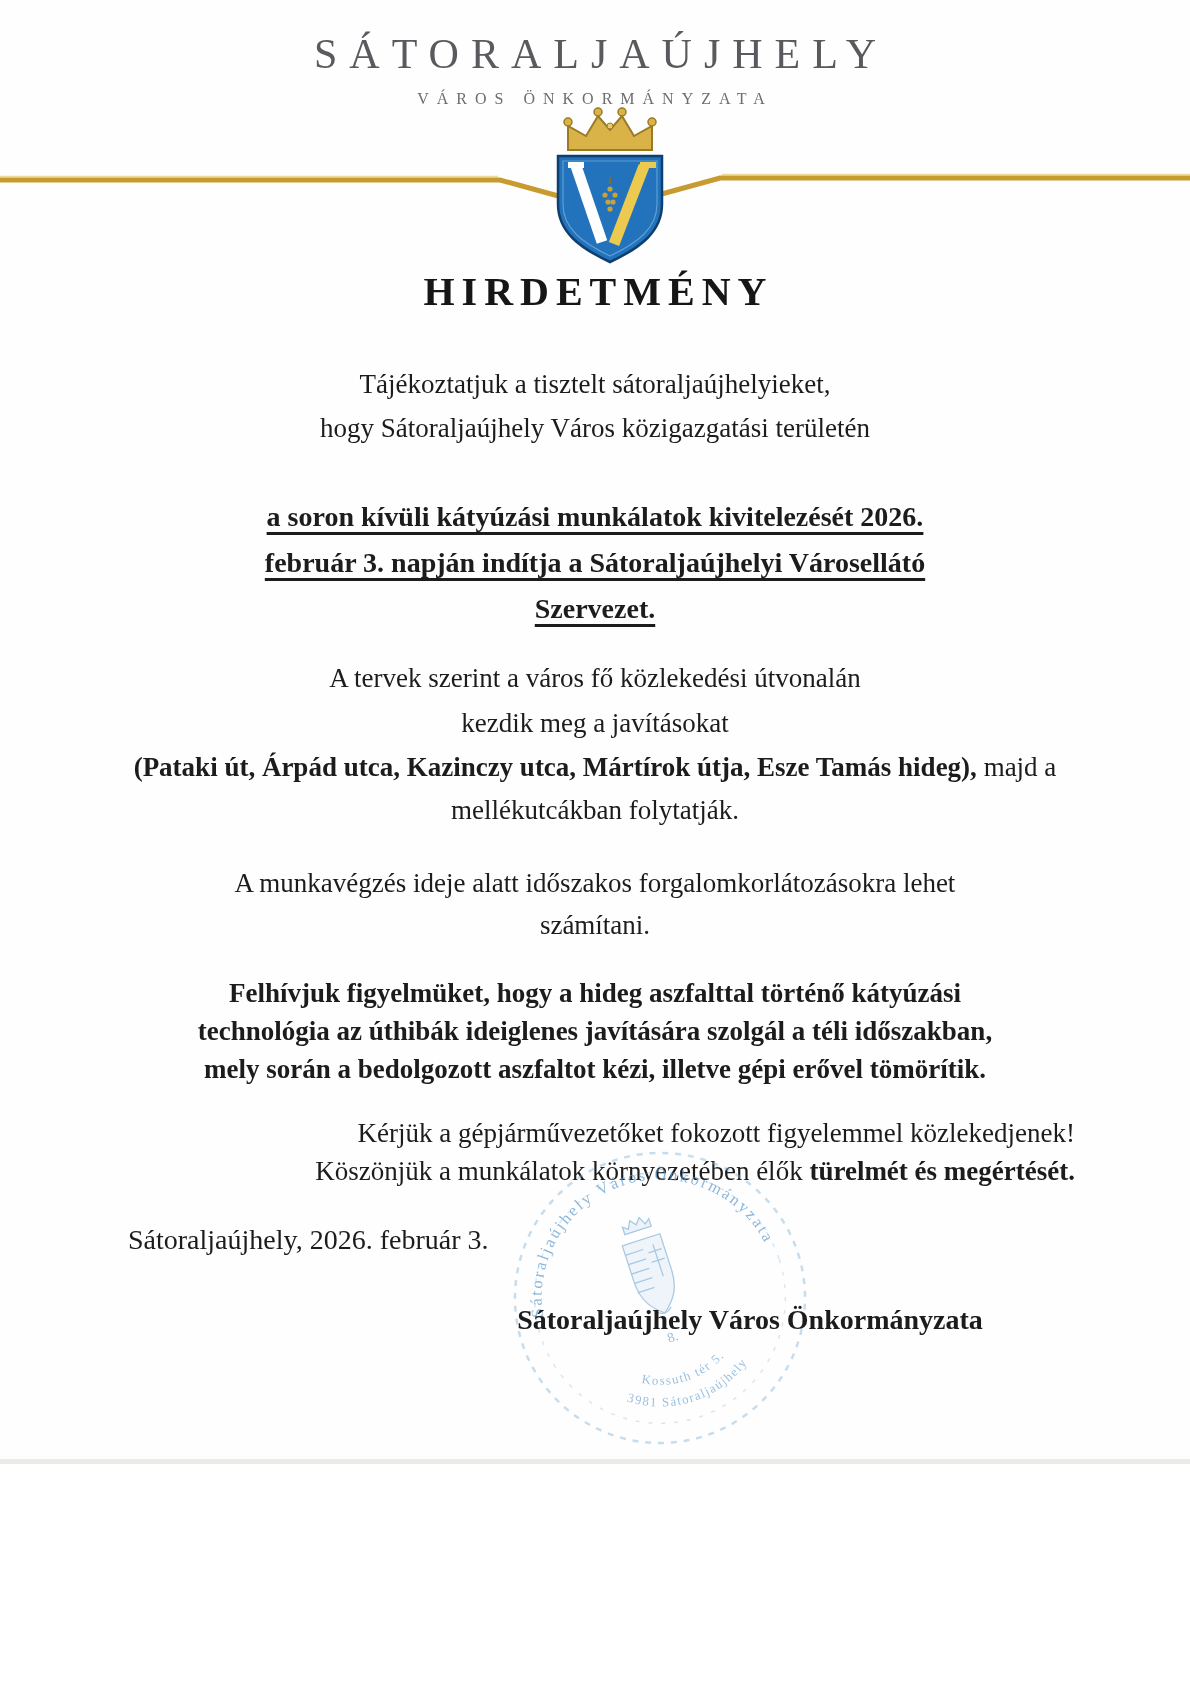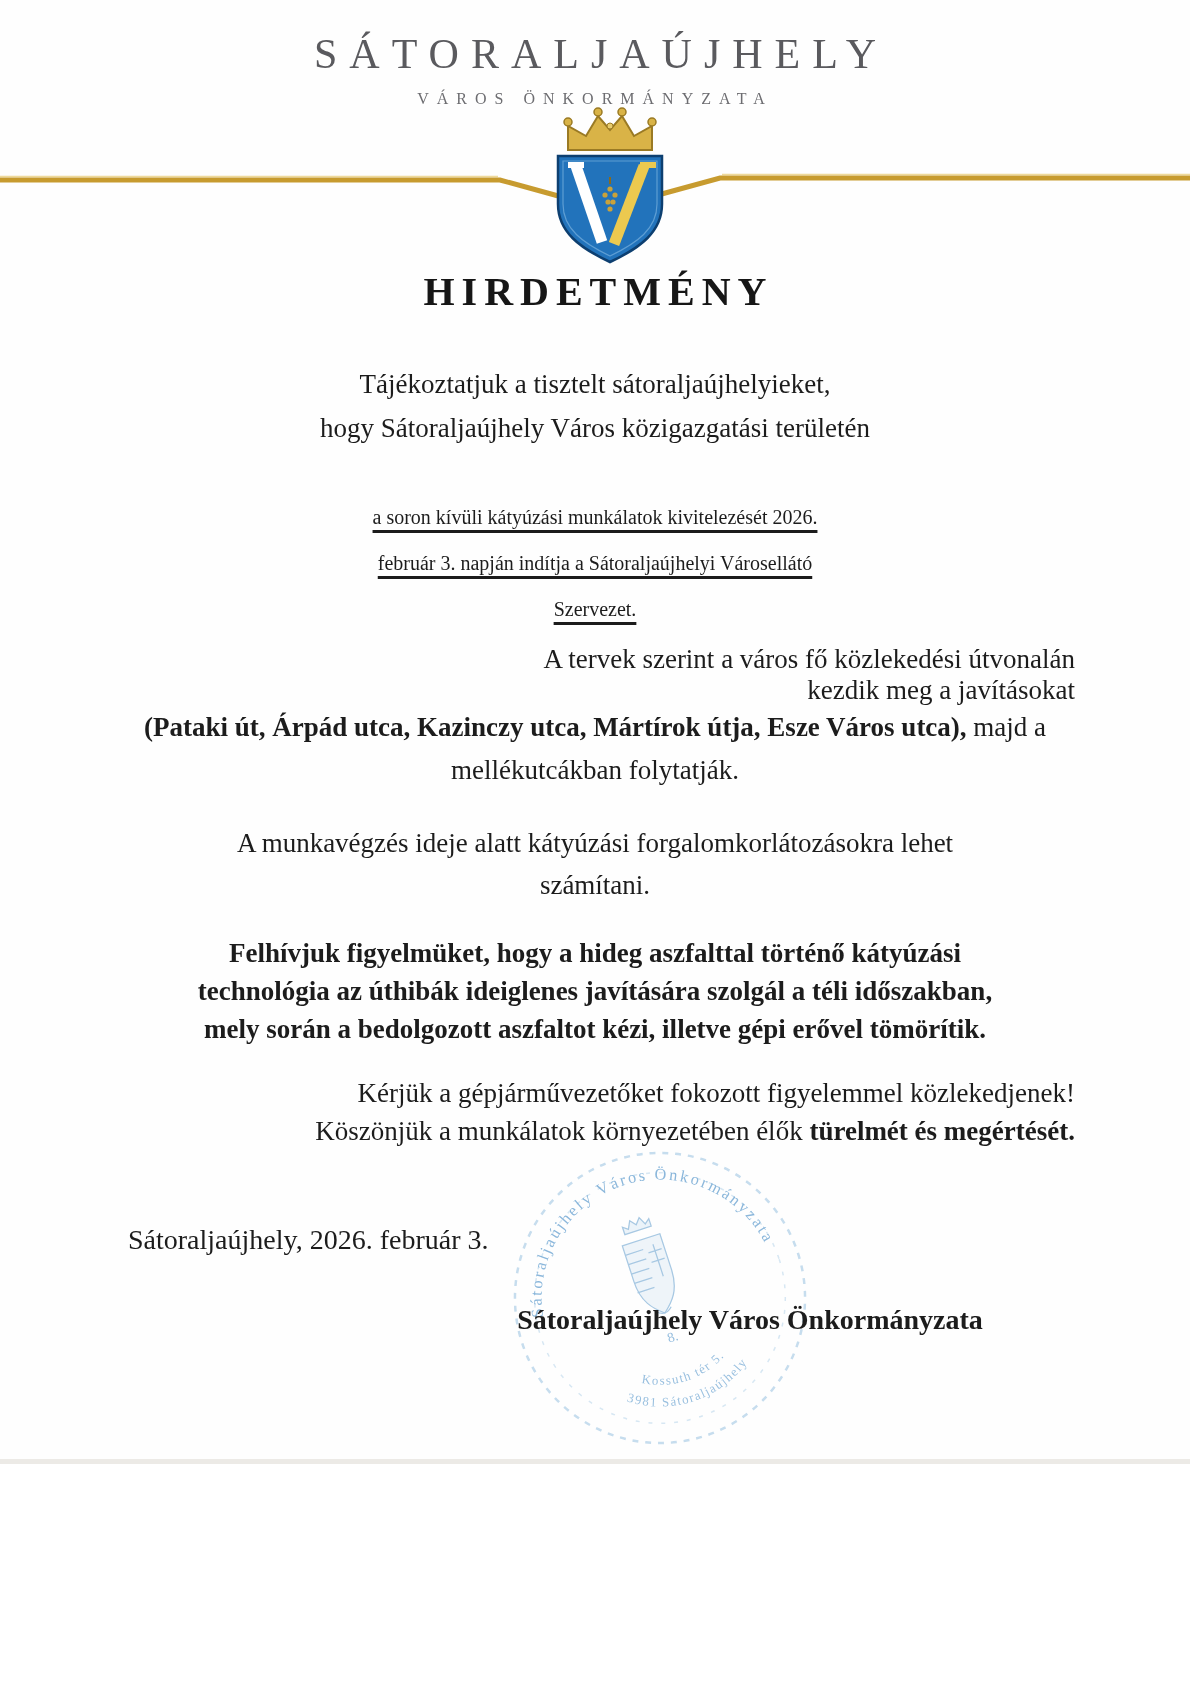--- a/index.html
+++ b/index.html
@@ -9,23 +9,23 @@
   .header{position:absolute;top:30px;left:0;width:100%;text-align:center;}
   .org-name{font-size:42px;letter-spacing:12px;padding-left:12px;color:#5a5a5e;font-weight:400;}
   .org-sub{margin-top:12px;font-size:16px;letter-spacing:8px;padding-left:0;color:#6d6d71;}
   .divider{position:absolute;top:163px;left:0;z-index:1;}
   .arms{position:absolute;top:104px;left:530px;z-index:2;}
   
   .doc{position:absolute;top:268px;left:115px;width:960px;text-align:center;font-size:27px;line-height:42px;}
   .title{font-size:40px;line-height:48px;font-weight:700;letter-spacing:7px;padding-left:7px;color:#161616;margin:0 0 46px 0;}
   .pre{white-space:pre-line;}
   .intro{line-height:44px;margin-bottom:44px;}
-  .highlight{font-weight:400;font-size:20px;line-height:46px;margin-bottom:12px;
+  .highlight{font-weight:700;font-size:28px;line-height:46px;margin-bottom:24px;
              text-decoration:underline;text-decoration-thickness:2.5px;text-underline-offset:6px;}
-  .plan{line-height:31px;text-align:right;}
+  .plan{line-height:45px;}
   .streets{line-height:43px;margin-bottom:30px;}
   .b{font-weight:700;}
   .traffic{line-height:42px;margin-bottom:28px;}
   .tech{font-weight:700;line-height:38px;margin-bottom:26px;text-align:center;}
   .leftalign{text-align:right;}
   .drivers{line-height:38px;}
   .thanks{line-height:38px;}
   .dateline{position:absolute;left:128px;top:1224px;font-size:28px;z-index:3;}
   .sig{position:absolute;left:515px;top:1304px;width:470px;text-align:center;font-weight:700;font-size:28px;z-index:3;}
   .stamp-wrap{position:absolute;left:512px;top:1150px;width:296px;height:296px;transform:rotate(-18deg);z-index:2;opacity:.9;}
@@ -78,22 +78,22 @@
 
   <div class="doc">
     <div class="title">HIRDETMÉNY</div>
     <div class="intro pre">Tájékoztatjuk a tisztelt sátoraljaújhelyieket,
 hogy Sátoraljaújhely Város közigazgatási területén</div>
     <div class="highlight pre">a soron kívüli kátyúzási munkálatok kivitelezését 2026.
 február 3. napján indítja a Sátoraljaújhelyi Városellátó
 Szervezet.</div>
     <div class="plan pre">A tervek szerint a város fő közlekedési útvonalán
 kezdik meg a javításokat</div>
-    <div class="streets"><span class="b">(Pataki út, Árpád utca, Kazinczy utca, Mártírok útja, Esze Város utca),</span><span> majd a mellékutcákban folytatják.</span></div>
-    <div class="traffic pre">A munkavégzés ideje alatt kátyúzási forgalomkorlátozásokra lehet
+    <div class="streets"><span class="b">(Pataki út, Árpád utca, Kazinczy utca, Mártírok útja, Esze Tamás hideg),</span><span> majd a mellékutcákban folytatják.</span></div>
+    <div class="traffic pre">A munkavégzés ideje alatt időszakos forgalomkorlátozásokra lehet
 számítani.</div>
     <div class="tech pre">Felhívjuk figyelmüket, hogy a hideg aszfalttal történő kátyúzási
 technológia az úthibák ideiglenes javítására szolgál a téli időszakban,
 mely során a bedolgozott aszfaltot kézi, illetve gépi erővel tömörítik.</div>
     <div class="drivers leftalign">Kérjük a gépjárművezetőket fokozott figyelemmel közlekedjenek!</div>
     <div class="thanks leftalign"><span>Köszönjük a munkálatok környezetében élők </span><span class="b">türelmét és megértését.</span></div>
   </div>
 
   <div class="dateline">Sátoraljaújhely, 2026. február 3.</div>
 

